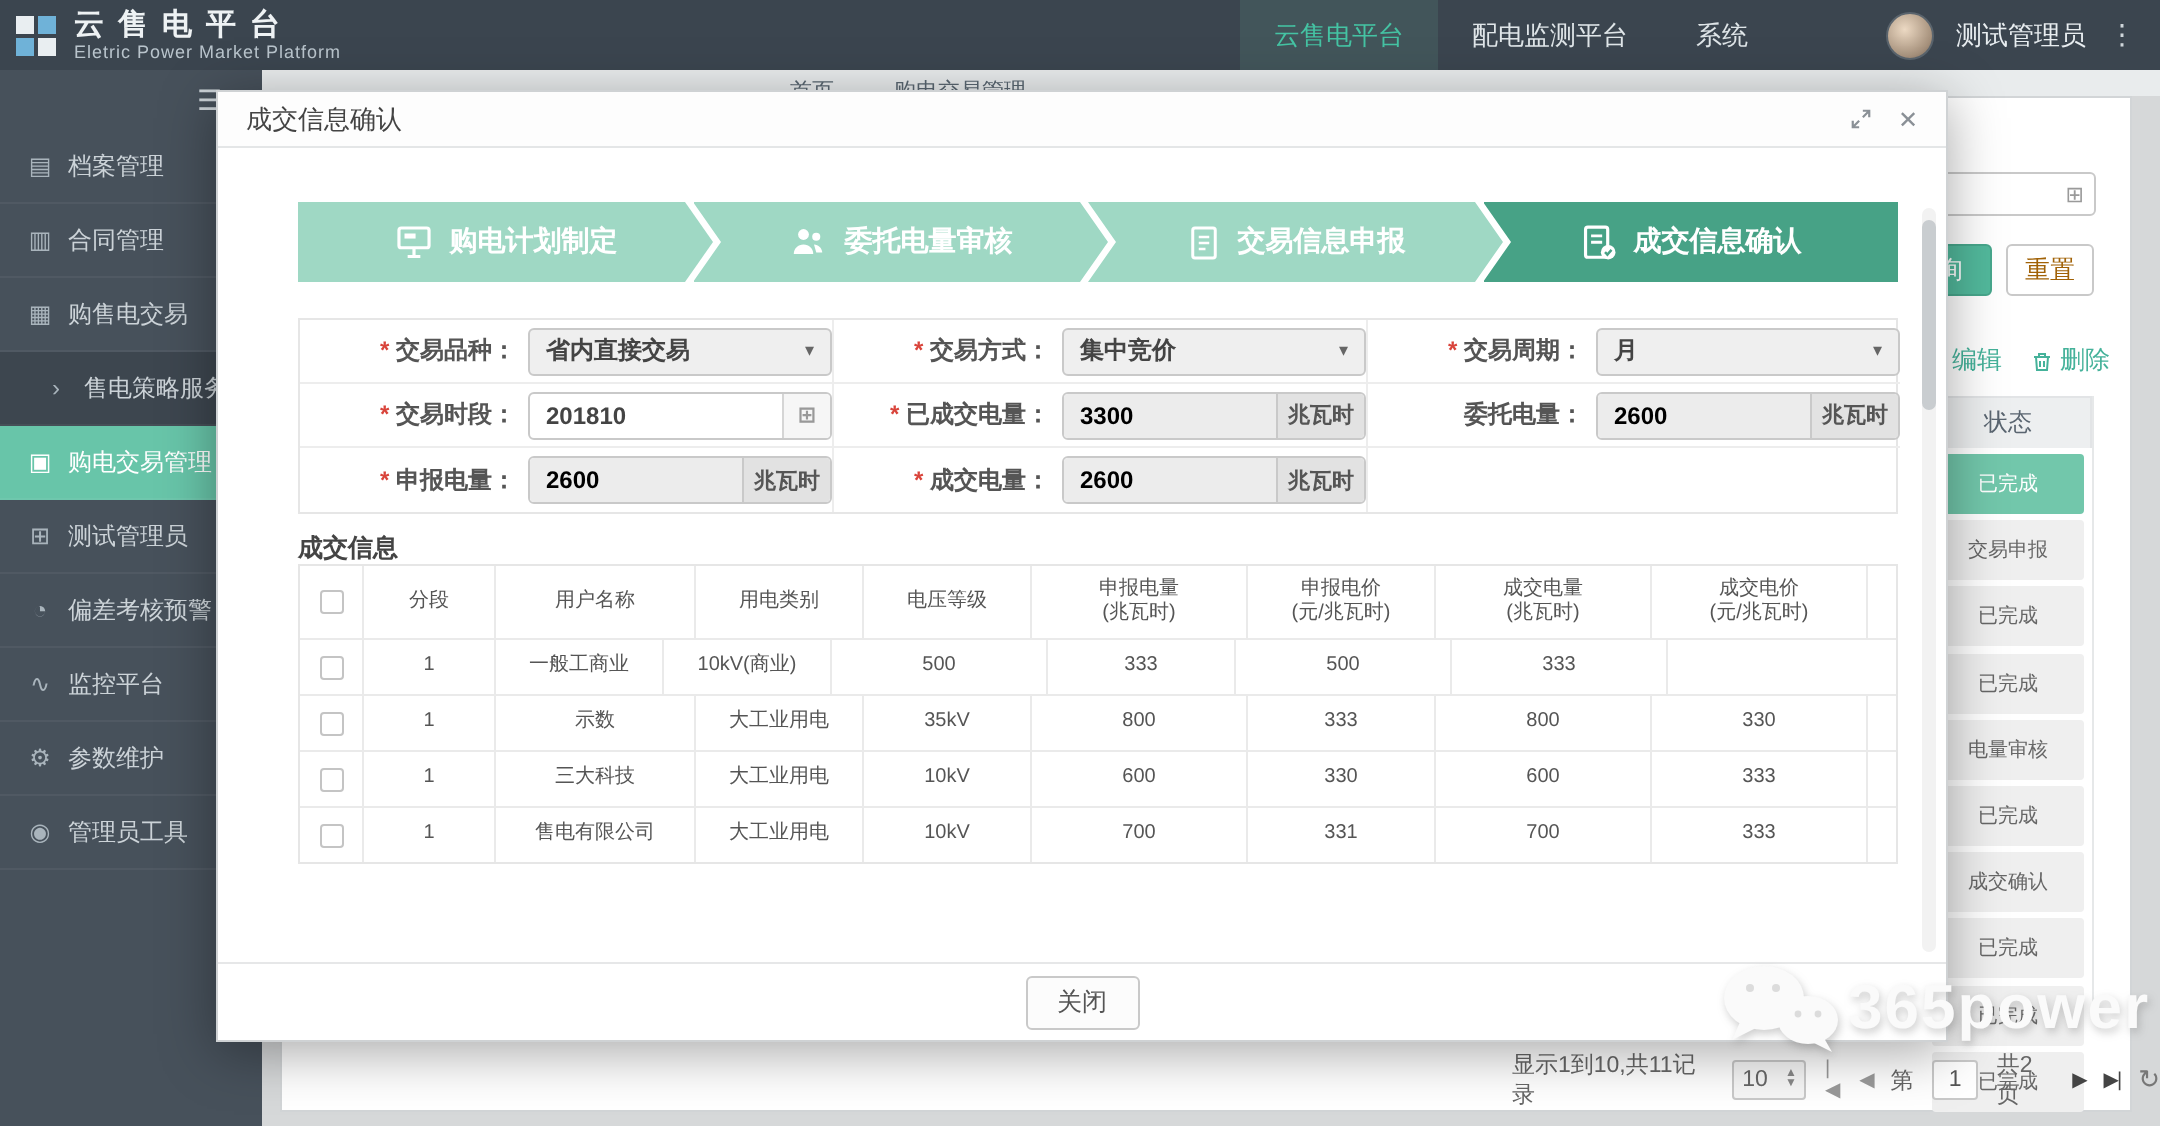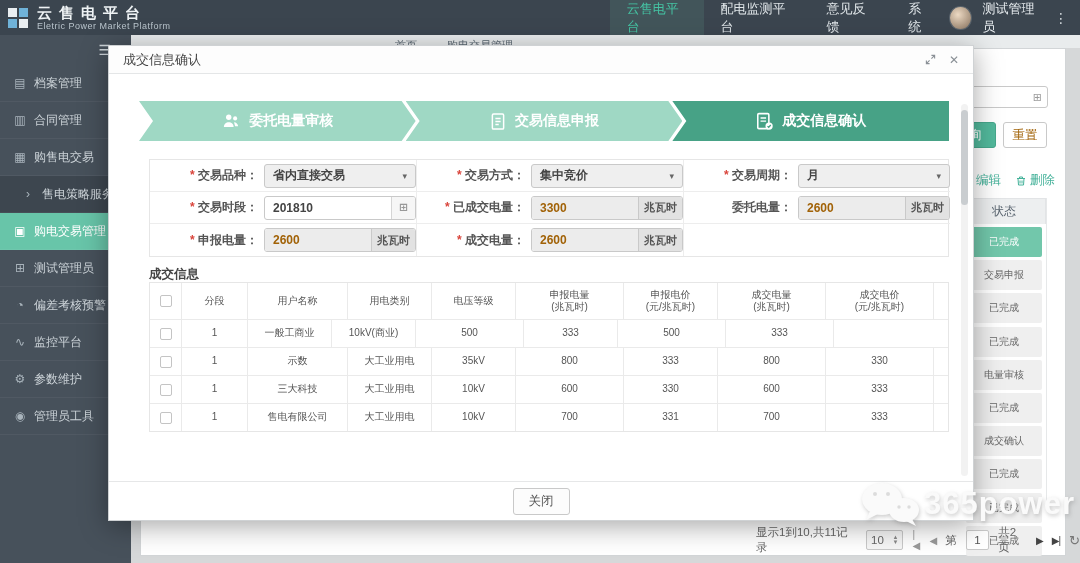--- a/index.html
+++ b/index.html
@@ -75,21 +75,21 @@
   .fcell.last-row{border-bottom:none;}
   .flabel{width:108px;text-align:right;font-size:12px;color:#555;flex-shrink:0;display:inline-block;}
   .freq{color:#d9443b;font-size:12px;width:8px;text-align:right;display:inline-block;}
   .fctrl{display:flex;align-items:center;margin-left:6px;}
   .select{width:152px;height:24px;background:#efefef;border:1px solid #c9c9c9;border-radius:3px;display:flex;align-items:center;justify-content:space-between;padding:0 8px;font-size:12px;color:#444;cursor:pointer;}
   .caret{color:#666;font-size:9px;}
   .input-date{width:152px;height:24px;background:#fff;border:1px solid #c9c9c9;border-radius:3px;display:flex;align-items:center;overflow:hidden;}
   .input-date .val{flex:1;padding:0 8px;font-size:12px;color:#444;}
   .addon-cal{width:24px;align-self:stretch;border-left:1px solid #d5d5d5;display:flex;align-items:center;justify-content:center;color:#999;background:#f6f6f6;font-size:11px;}
   .input-unit{width:152px;height:24px;border:1px solid #c9c9c9;border-radius:3px;display:flex;overflow:hidden;}
-  .input-unit .val{flex:1;background:#ececec;padding:0 8px;display:flex;align-items:center;font-size:12px;color:#a16207;}
+  .input-unit .val{flex:1;background:#ececec;padding:0 8px;display:flex;align-items:center;font-size:12px;color:#000000;}
   .input-unit .unit{width:44px;background:#e2e2e2;border-left:1px solid #c9c9c9;display:flex;align-items:center;justify-content:center;font-size:11px;color:#555;}
 
   .section-title{position:absolute;left:40px;top:192px;font-size:12.5px;font-weight:bold;color:#444;}
   .dtable{position:absolute;left:40px;top:208px;width:800px;border:1px solid #e6e6e6;font-size:10px;color:#555;background:#fff;}
   .drow{display:flex;border-bottom:1px solid #eaeaea;}
   .drow:last-child{border-bottom:none;}
   .dcell{display:flex;align-items:center;justify-content:center;border-right:1px solid #eaeaea;flex-direction:column;line-height:1.25;text-align:center;}
   .dcell:last-child{border-right:none;}
   .dhead .dcell{height:36px;color:#555;}
   .dbody .dcell{height:27px;}
@@ -119,21 +119,20 @@
         <i class="lg-a"></i>
     </div>
     <div>
       <div class="logo-cn">云售电平台</div>
       <div class="logo-en">Eletric  Power  Market  Platform</div>
     </div>
   </div>
   <div class="topnav">
     <div class="nav-item active">云售电平台</div>
     <div class="nav-item">配电监测平台</div>
-    <div class="nav-item">意见反馈</div>
     <div class="nav-item">系统</div>
   </div>
   <div class="topuser">
     <div class="avatar"></div>
     <div class="username">测试管理员</div>
     <div class="dots">⋮</div>
   </div>
 </div>
 
 <div class="sidebar">
@@ -247,20 +246,28 @@
             <path d="M14 3h7v7M21 3l-7 7M10 21H3v-7M3 21l7-7"></path>
           </svg>
       </span>
       <span class="m-icon">✕</span>
     </span>
   </div>
 
   <div class="modal-body">
 
     <div class="steps">
+      <div class="step step-first">
+        <svg width="20" height="19" viewBox="0 0 24 24">
+            <rect x="2.5" y="2.5" width="19" height="12.5" rx="1.5" fill="none" stroke="#fff" stroke-width="2"></rect>
+            <rect x="6" y="6" width="7" height="3.2" fill="#fff"></rect>
+            <path d="M8 20.5h8M12 15.5v5" stroke="#fff" stroke-width="2"></path>
+          </svg>
+        <span>购电计划制定</span>
+      </div>
       <div class="step step-mid">
         <svg width="20" height="18" viewBox="0 0 24 24">
             <circle cx="9" cy="7" r="3.6" fill="#fff"></circle>
             <path d="M2.5 20c0-3.8 2.9-6.4 6.5-6.4s6.5 2.6 6.5 6.4z" fill="#fff"></path>
             <circle cx="17.5" cy="8.5" r="2.7" fill="#fff"></circle>
             <path d="M16 13.6c3 .2 5.3 2.3 5.5 5.4h-4z" fill="#fff"></path>
           </svg>
         <span>委托电量审核</span>
       </div>
       <div class="step step-mid">

